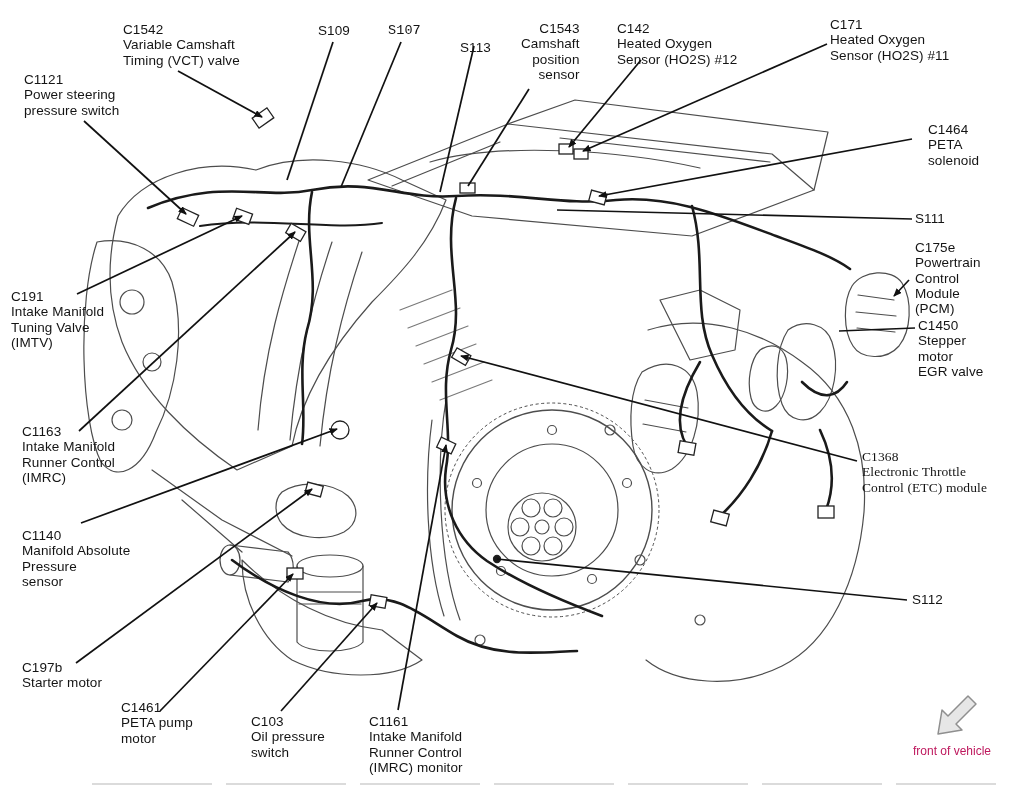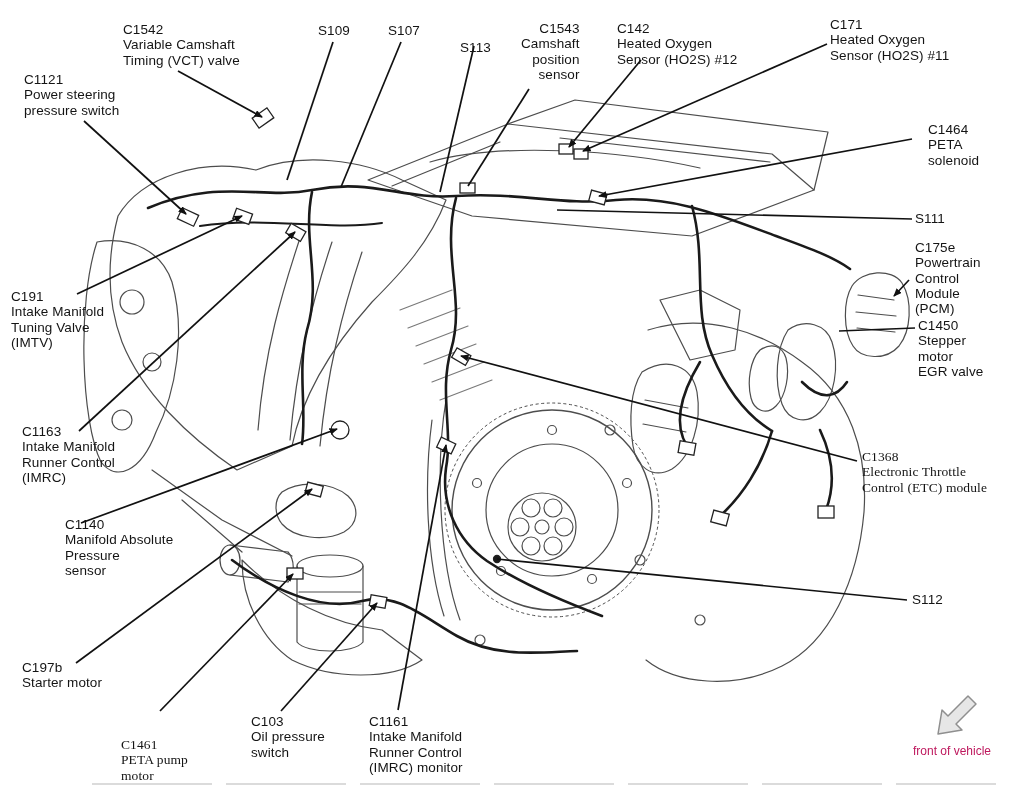--- a/index.html
+++ b/index.html
@@ -168,21 +168,21 @@
     <line x1="92" y1="784" x2="1012" y2="784" stroke="#cfcfcf" stroke-width="1.5" stroke-dasharray="120,14"></line>
   </svg>
 
   <div class="callout" style="left:123px;top:22px;">C1542
 Variable Camshaft
 Timing (VCT) valve</div>
   <div class="callout" style="left:24px;top:72px;">C1121
 Power steering
 pressure switch</div>
   <div class="callout" style="left:318px;top:23px;">S109</div>
-  <div class="callout" style="left:388px;top:23px;">S107</div>
+  <div class="callout" style="left:388px;top:23px;font-family:Liberation Mono, monospace;">S107</div>
   <div class="callout" style="left:460px;top:40px;">S113</div>
   <div class="callout" style="left:521px;top:21px;text-align:right;">C1543
 Camshaft
 position
 sensor</div>
   <div class="callout" style="left:617px;top:21px;">C142
 Heated Oxygen
 Sensor (HO2S) #12</div>
   <div class="callout" style="left:830px;top:17px;">C171
 Heated Oxygen
@@ -199,27 +199,27 @@
 Stepper motor
 EGR valve</div>
   <div class="callout" style="left:11px;top:289px;">C191
 Intake Manifold
 Tuning Valve
 (IMTV)</div>
   <div class="callout" style="left:22px;top:424px;">C1163
 Intake Manifold
 Runner Control
 (IMRC)</div>
-  <div class="callout" style="left:22px;top:517px;margin-left:43px;">C1140
+  <div class="callout" style="left:22px;top:528px;">C1140
 Manifold Absolute
 Pressure
 sensor</div>
   <div class="callout" style="left:22px;top:660px;">C197b
 Starter motor</div>
-  <div class="callout" style="left:121px;top:737px;font-family:Liberation Serif, serif;">C1461
+  <div class="callout" style="left:121px;top:700px;">C1461
 PETA pump
 motor</div>
   <div class="callout" style="left:251px;top:714px;">C103
 Oil pressure
 switch</div>
   <div class="callout" style="left:369px;top:714px;">C1161
 Intake Manifold
 Runner Control
 (IMRC) monitor</div>
   <div class="callout" style="left:862px;top:449px;font-family:Liberation Serif, serif;">C1368

